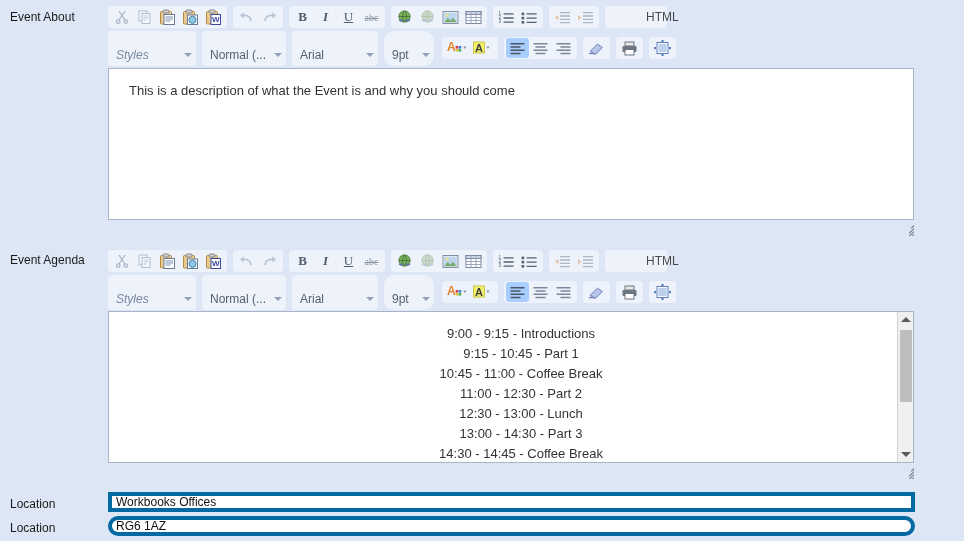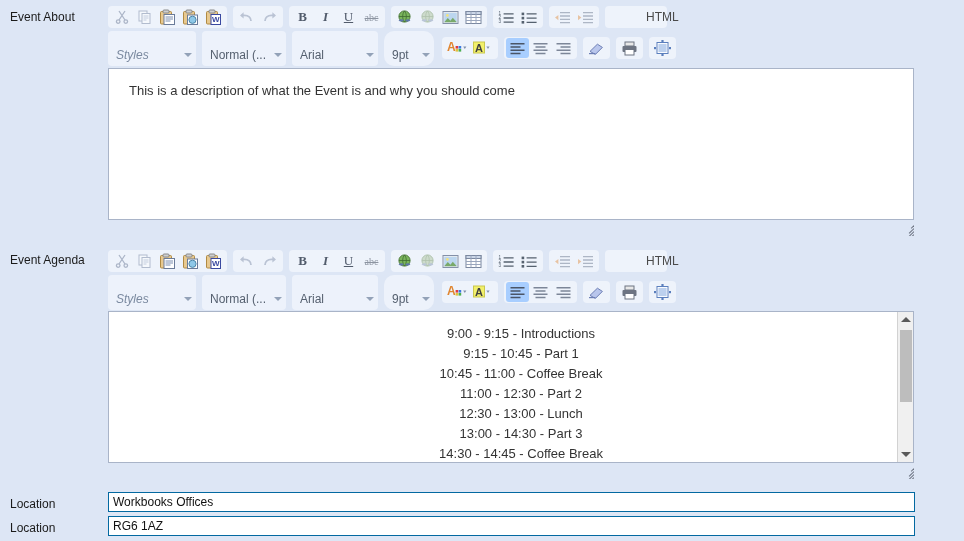--- a/index.html
+++ b/index.html
@@ -173,21 +173,21 @@
     right: 0;
     height: 1px;
     background: #6b7280;
     transform-origin: right center;
   }
 
   
   .text-input {
     position: absolute;
     background: #ffffff;
-    border: 1px solid #0369a1;
+    border: 4px solid #0369a1;
     box-sizing: border-box;
     font-family: "Liberation Sans", sans-serif;
     font-size: 12px;
     color: #111111;
     padding: 0 4px;
     display: flex;
     align-items: center;
   }
 </style>
 </head>
@@ -792,18 +792,18 @@
 
   <div>
     <div class="field-label" style="left:10px; top:497px; width:95px;">Location</div>
     <div class="text-input" style="left:108px; top:492px; width:807px; height:20px;">
       <span>Workbooks Offices</span>
     </div>
   </div>
 
   <div>
     <div class="field-label" style="left:10px; top:521px; width:95px;">Location</div>
-    <div class="text-input" style="left:108px; top:516px; width:807px; height:20px;">
+    <div class="text-input" style="left:108px; top:516px; width:807px; height:20px;border-radius:10px;">
       <span>RG6 1AZ</span>
     </div>
   </div>
 
 </div>
 
 </body></html>

